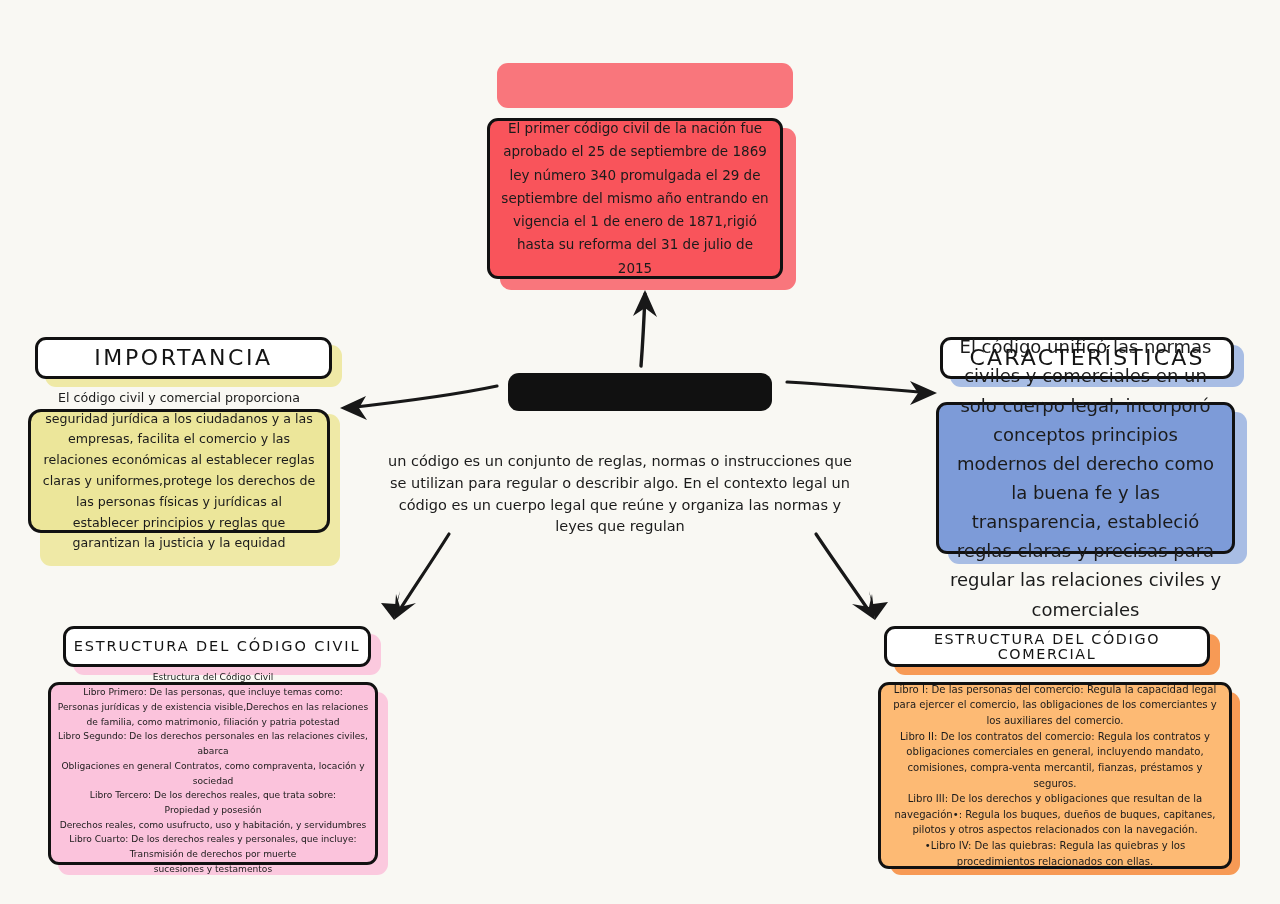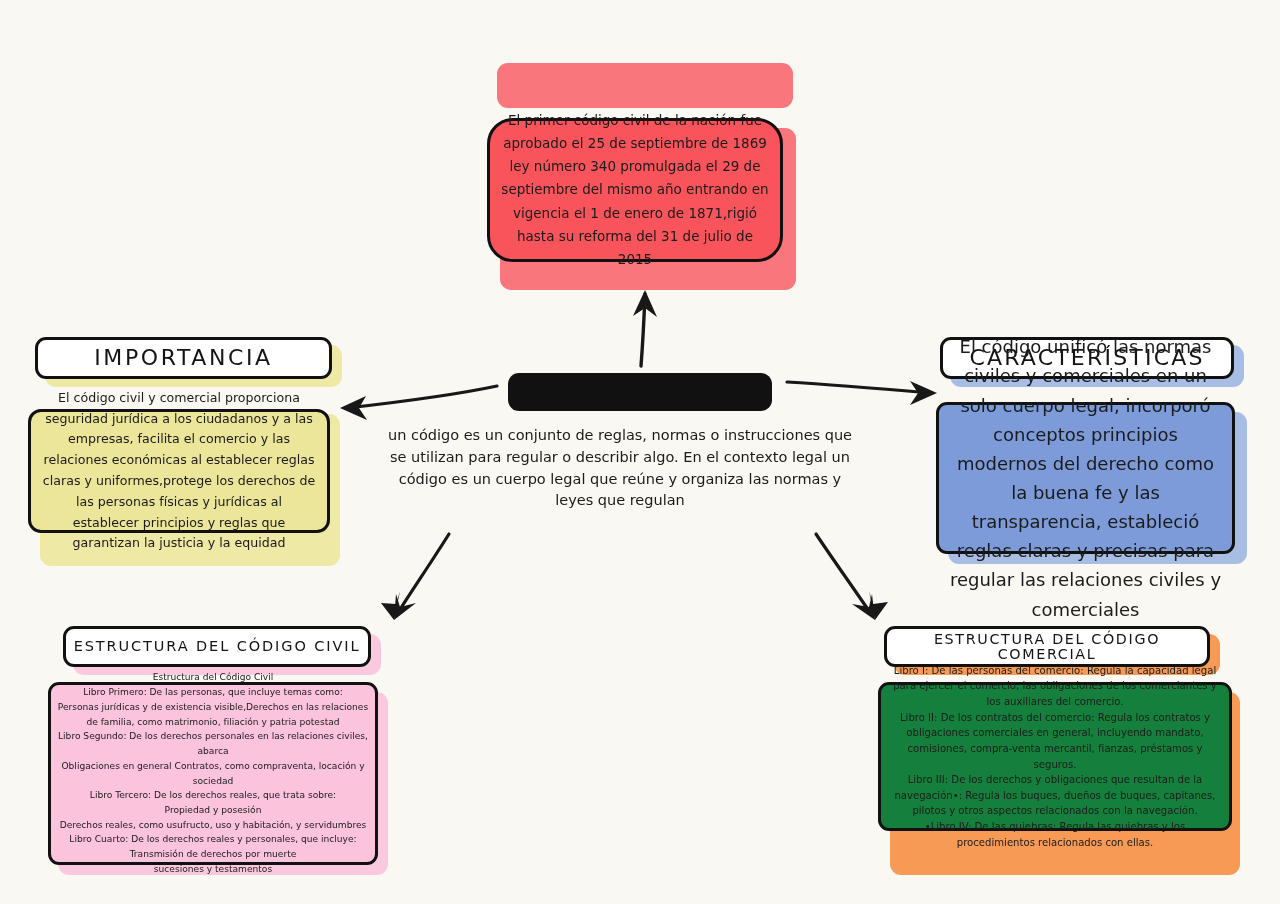--- a/index.html
+++ b/index.html
@@ -75,20 +75,21 @@
     background: #111111;
     z-index: 5;
   }
   #central-desc {
     position: absolute;
     text-align: center;
     color: #1b1b1b;
     line-height: 1.5;
     font-size: 14.5px;
     z-index: 4;
+    margin-top: 26px;
   }
 
   
   #arrows {
     position: absolute;
     left: 0;
     top: 0;
     width: 1280px;
     height: 904px;
     z-index: 2;
@@ -126,21 +127,21 @@
     <g>
       <path d="M 816 534 C 834 561 852 586 869 611" stroke="#181818" stroke-width="3.2" fill="none" stroke-linecap="round"></path>
       <path d="M 875 620 L 869 591 L 873 604 L 888 602 Z" fill="#181818"></path>
       <path d="M 875 620 L 852 604 L 869 607 L 872 594 Z" fill="#181818"></path>
     </g>
   </svg>
 
   <div class="title-shadow" style="left:497px; top:63px; width:296px; height:45px; background:#f9767c;"></div>
 
   <div class="body-shadow" style="left:500px; top:128px; width:296px; height:162px; background:#f9767c;"></div>
-  <div class="body-box" style="left:487px; top:118px; width:296px; height:144px; background:#f9545b;border-radius:26px;">
+  <div class="body-box" style="left:487px; top:118px; width:296px; height:161px; background:#f9545b;">
     <div class="body-text" style="font-size:13.5px; line-height:1.72;">El primer código civil de la nación fue aprobado el 25 de septiembre de 1869 ley número 340 promulgada el 29 de septiembre del mismo año entrando en vigencia el 1 de enero de 1871,rigió hasta su reforma del 31 de julio de 2015</div>
   </div>
 
   <div class="title-shadow" style="left:45px; top:345px; width:297px; height:42px; background:#efe9a6;"></div>
   <div class="title-box" style="left:35px; top:337px; width:297px; height:42px;">
     <span class="title-text" style="font-size:22px; letter-spacing:2.6px;">IMPORTANCIA</span>
   </div>
 
   <div class="body-shadow" style="left:40px; top:414px; width:300px; height:152px; background:#efe9a6;"></div>
   <div class="body-box" style="left:28px; top:409px; width:302px; height:124px; background:#ece69a;border-radius:13px;">
@@ -179,20 +180,20 @@
 Transmisión de derechos por muerte
 sucesiones y testamentos</div>
   </div>
 
   <div class="title-shadow" style="left:894px; top:634px; width:326px; height:41px; background:#f79a55;"></div>
   <div class="title-box" style="left:884px; top:626px; width:326px; height:41px;">
     <span class="title-text" style="font-size:14.3px; letter-spacing:1.65px;">ESTRUCTURA DEL CÓDIGO COMERCIAL</span>
   </div>
 
   <div class="body-shadow" style="left:890px; top:692px; width:350px; height:183px; background:#f79a55;"></div>
-  <div class="body-box" style="left:878px; top:682px; width:354px; height:149px; background:#15803d;">
+  <div class="body-box" style="left:878px; top:682px; width:354px; height:187px; background:#fdba74;">
     <div class="body-text" style="font-size:10.1px; line-height:1.55; white-space:pre-line; padding:4px 8px;">Libro I: De las personas del comercio: Regula la capacidad legal para ejercer el comercio, las obligaciones de los comerciantes y los auxiliares del comercio.
 Libro II: De los contratos del comercio: Regula los contratos y obligaciones comerciales en general, incluyendo mandato, comisiones, compra-venta mercantil, fianzas, préstamos y seguros.
 Libro III: De los derechos y obligaciones que resultan de la navegación•: Regula los buques, dueños de buques, capitanes, pilotos y otros aspectos relacionados con la navegación.
 •Libro IV: De las quiebras: Regula las quiebras y los procedimientos relacionados con ellas.</div>
   </div>
 
 </div>
 
 </body></html>

